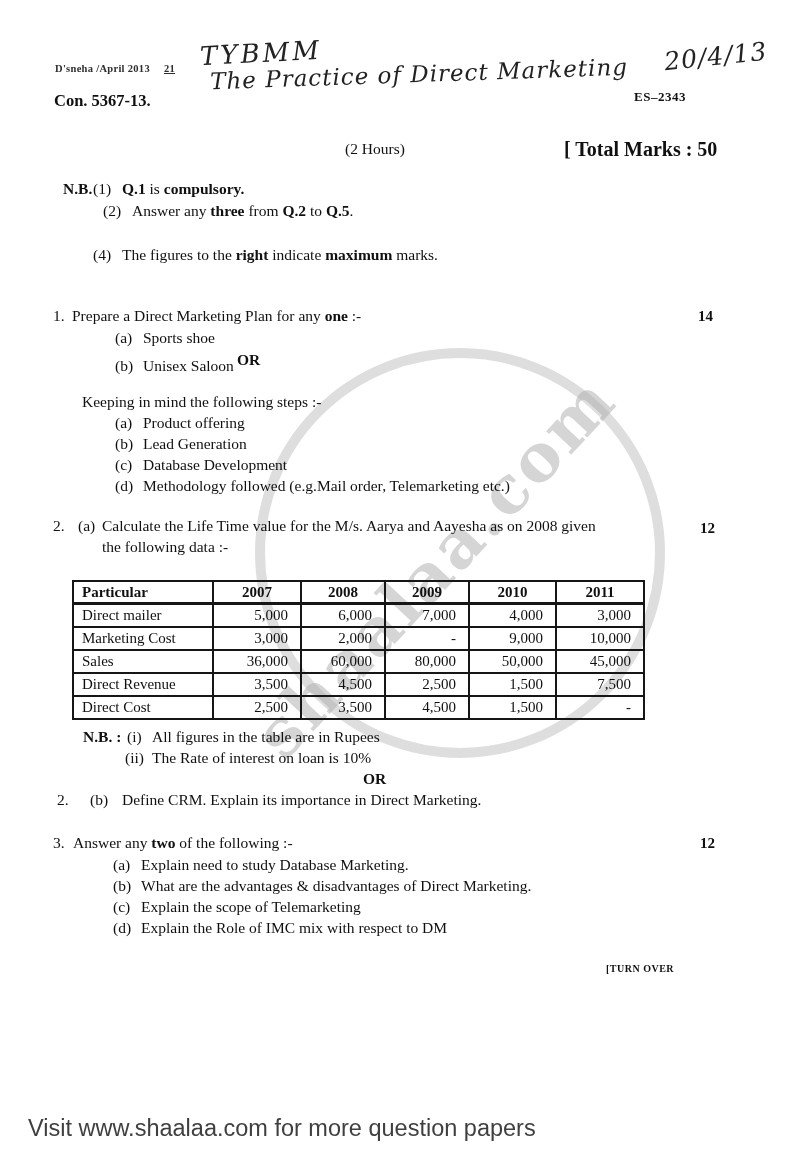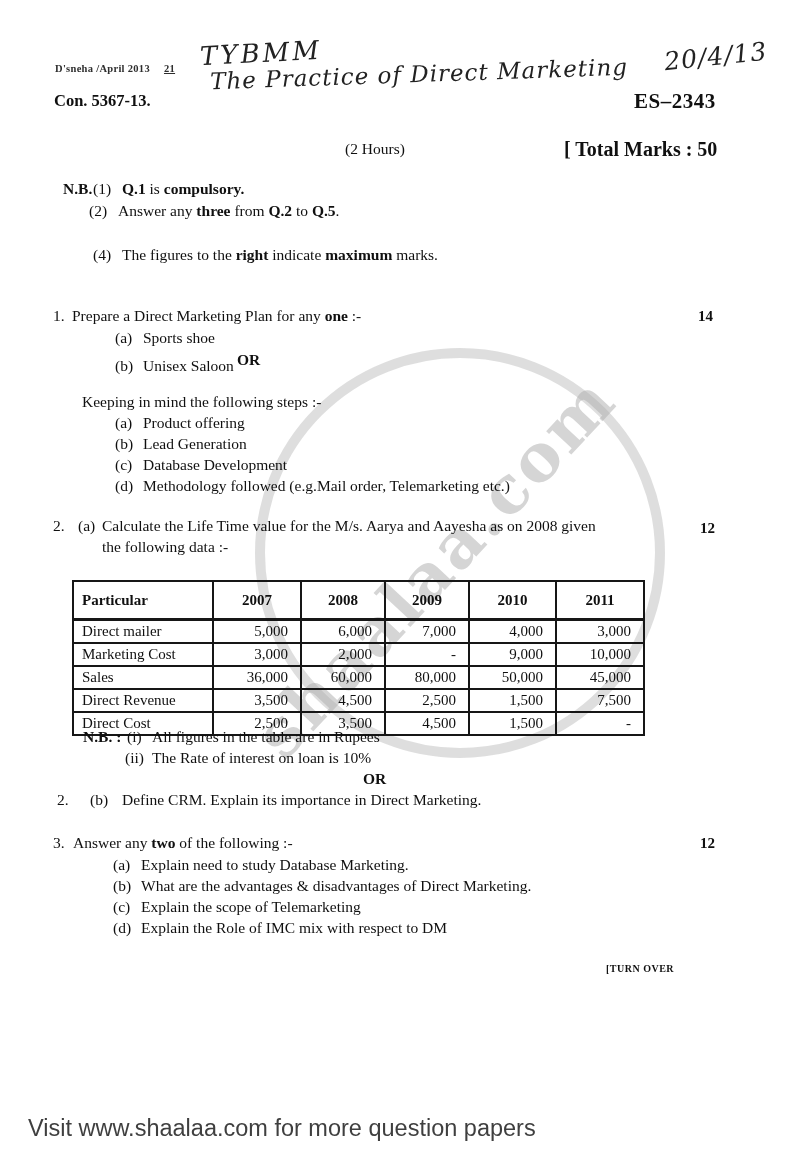--- a/index.html
+++ b/index.html
@@ -8,42 +8,42 @@
     overflow:hidden;font-family:"Liberation Serif",serif;color:#101010;
   }
   .line{position:absolute;white-space:nowrap;font-size:15.5px;line-height:20px;}
   .bold{font-weight:bold;}
   .qnum{display:inline-block;font-weight:normal;}
   .inum{display:inline-block;width:28px;}
   
   .scan-ref{position:absolute;left:55px;top:63px;font-size:10.5px;font-weight:bold;color:#2e2e2e;letter-spacing:.3px;}
   .scan-page{margin-left:14px;text-decoration:underline;}
   .con-no{position:absolute;left:54px;top:91px;font-size:16.5px;font-weight:bold;}
-  .paper-code{position:absolute;left:634px;top:89px;font-size:21px;font-weight:bold;letter-spacing:.5px;}
+  .paper-code{position:absolute;left:634px;top:89px;font-size:13px;font-weight:bold;letter-spacing:.5px;}
   .duration{position:absolute;left:345px;top:140px;font-size:15.5px;}
   .total-marks{position:absolute;left:564px;top:138px;font-size:20px;font-weight:bold;}
   
   .hw{position:absolute;font-family:"DejaVu Serif",serif;font-style:italic;color:#222;}
   .hw-course{left:200px;top:38px;font-size:26px;transform:rotate(-3deg);letter-spacing:3px;}
   .hw-subject{left:210px;top:61px;font-size:23px;transform:rotate(-2deg);letter-spacing:1px;}
   .hw-date{left:664px;top:42px;font-size:25px;transform:rotate(-6deg);letter-spacing:1px;}
   
   .wm-circle{position:absolute;left:255px;top:348px;width:410px;height:410px;border-radius:50%;
     border:10px solid rgba(182,182,182,0.45);box-sizing:border-box;pointer-events:none;}
   .wm-text{position:absolute;left:155px;top:528px;width:560px;text-align:center;
     transform:rotate(-47deg);font-family:"DejaVu Serif",serif;font-weight:bold;font-size:66px;
     letter-spacing:3px;color:rgba(172,172,172,0.5);pointer-events:none;}
   
   .marks{position:absolute;font-size:15px;font-weight:bold;}
   
   .marks-table{position:absolute;left:72px;top:580px;width:571px;border-collapse:collapse;
     table-layout:fixed;font-size:15px;}
   .marks-table th,.marks-table td{border:2px solid #161616;height:21px;padding:0 12px 0 0;
     text-align:right;line-height:19px;overflow:hidden;}
-  .marks-table th{height:20px;font-weight:bold;text-align:center;padding:8px;border-bottom:3px solid #161616;}
+  .marks-table th{height:20px;font-weight:bold;text-align:center;padding:0;border-bottom:3px solid #161616;}
   .marks-table th.c0,.marks-table td.c0{text-align:left;padding-left:8px;padding-right:0;}
   
   .turn-over{position:absolute;left:606px;top:963px;font-size:10px;font-weight:bold;letter-spacing:.5px;}
   .site-note{position:absolute;left:28px;top:1115px;font-family:"Liberation Sans",sans-serif;
     font-size:23.5px;color:#3f3f3f;}
 </style>
 </head>
 <body>
 
 <div class="page">
@@ -60,21 +60,21 @@
   <div class="hw hw-date">20/4/13</div>
 
   <div class="con-no">Con. 5367-13.</div>
   <div class="paper-code">ES–2343</div>
   <div class="duration">(2 Hours)</div>
   <div class="total-marks">[ Total Marks : 50</div>
 
   <div class="line" style="left:63px;top:179px">
     <span class="bold" style="display:inline-block;width:30px">N.B.</span><span class="inum" style="width:29px">(1)</span><span><b>Q.1</b><span> is </span><b>compulsory.</b></span>
   </div>
-  <div class="line" style="left:89px;top:201px">
+  <div class="line" style="left:103px;top:201px">
     <span class="inum" style="width:29px">(2)</span><span><span>Answer any </span><b>three</b><span> from </span><b>Q.2</b><span> to </span><b>Q.5</b><span>.</span></span>
   </div>
   <div class="line" style="left:93px;top:245px">
     <span class="inum" style="width:29px">(4)</span><span><span>The figures to the </span><b>right</b><span> indicate </span><b>maximum</b><span> marks.</span></span>
   </div>
 
   <div class="line" style="left:53px;top:306px">
     <span class="qnum" style="width:19px">1.</span><span><span>Prepare a Direct Marketing Plan for any </span><b>one</b><span> :-</span></span>
   </div>
   <div class="marks" style="left:698px;top:308px">14</div>

